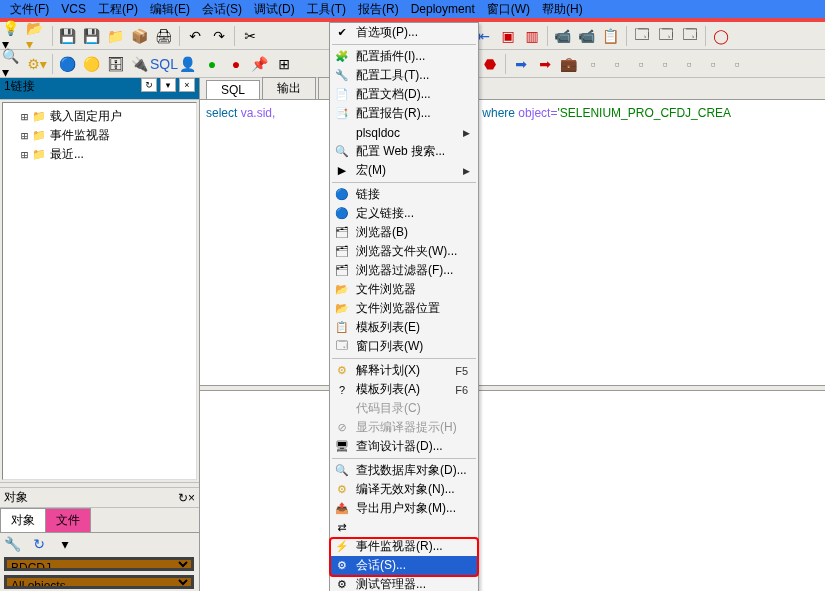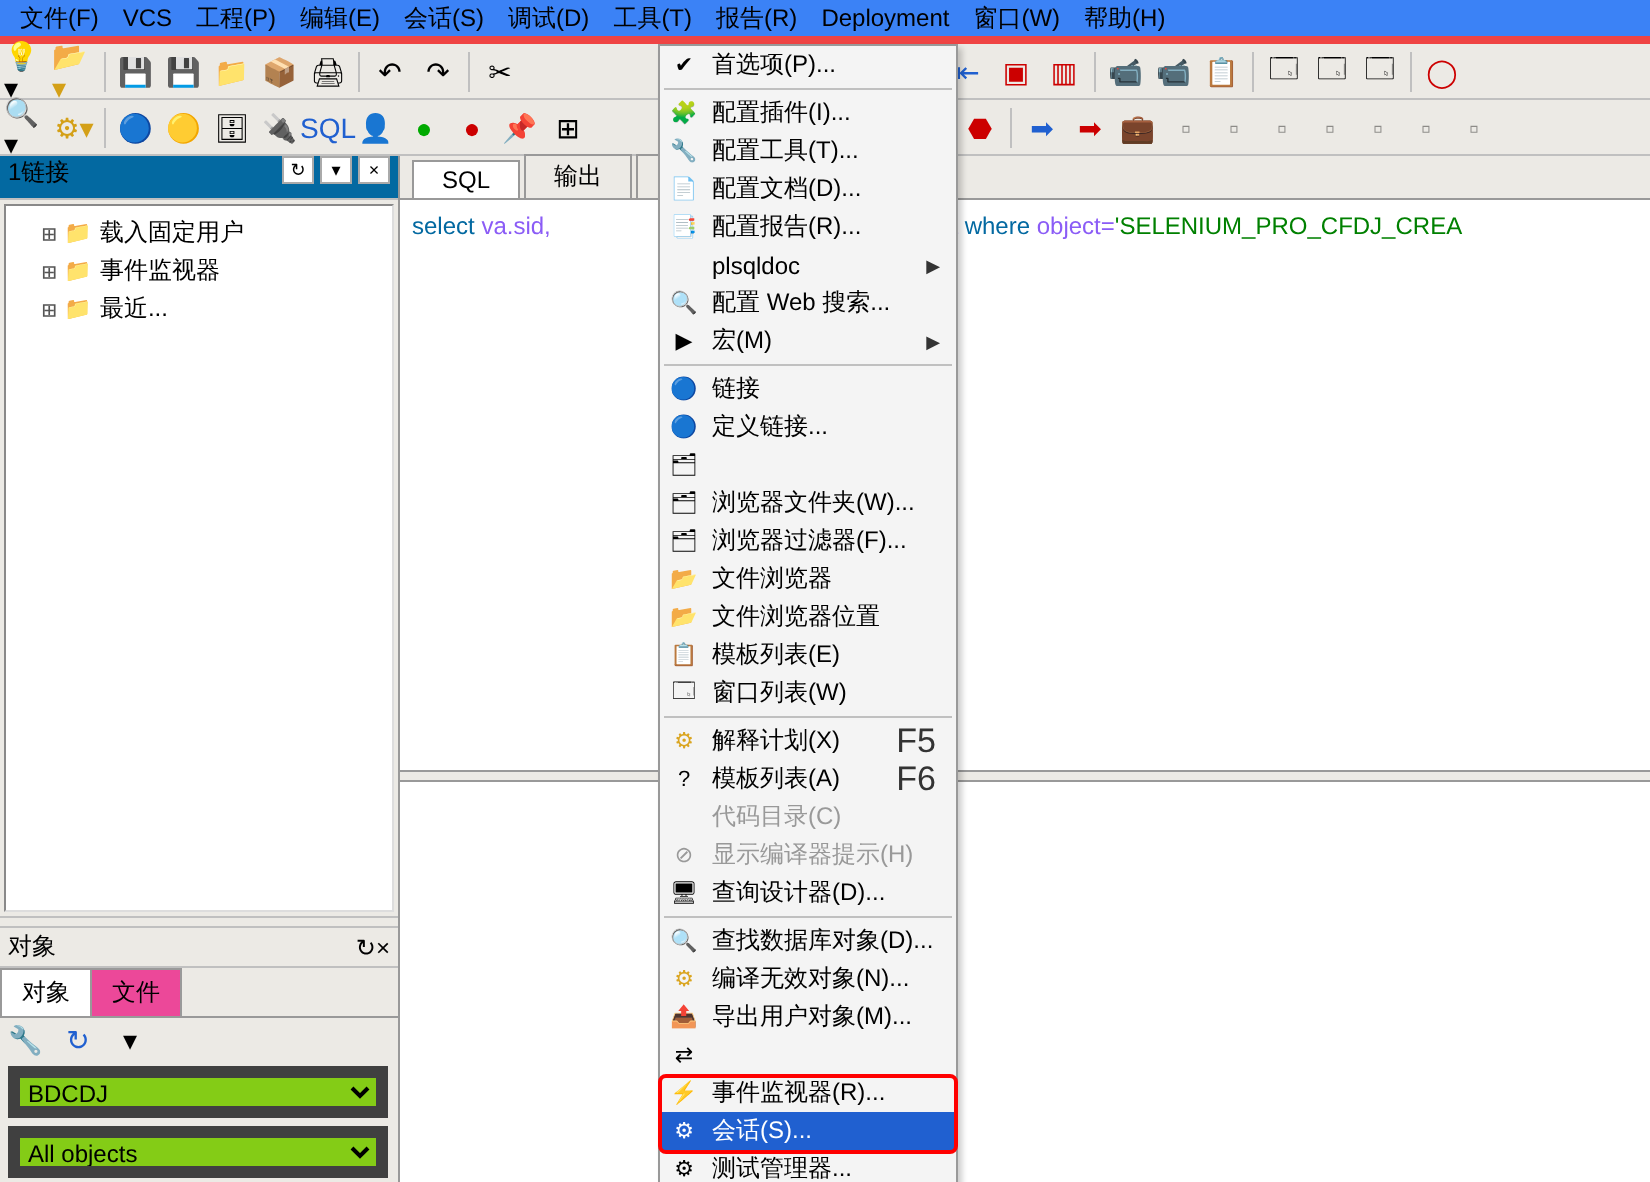--- a/index.html
+++ b/index.html
@@ -17,37 +17,37 @@
 .leftpane .tree{flex:1;background:#fff;border:1px inset #ddd;margin:2px;padding:4px;overflow:hidden}
 .tree-item{display:flex;align-items:center;gap:4px;padding:1px 0;padding-left:14px}
 .tree-item .toggle{color:#555;font-family:monospace}
 .tree-item .folder{color:#e6c200;font-size:11px}
 .leftpane .mid{height:6px;background:#eceae5;border-top:1px solid #c0c0c0;border-bottom:1px solid #c0c0c0}
 .objhdr{height:20px;padding:2px 4px;display:flex;justify-content:space-between;align-items:center;border-bottom:1px solid #c0c0c0}
 .tabs{display:flex;background:#eceae5;border-bottom:1px solid #999}
 .tab{padding:3px 10px;border:1px solid #999;border-bottom:none;background:#fff;margin-right:-1px;cursor:default}
 .tab.inactive{background:#ec4899}
 .objtools{height:22px;display:flex;gap:4px;padding:2px;align-items:center}
-select.objsel{width:190px;margin:2px 4px;height:26px;font-size:12px;background:#84cc16;border:6px solid #404040}
+select.objsel{width:190px;margin:2px 4px;height:14px;font-size:12px;background:#a16207;border:3px solid #404040}
 .rightpane{flex:1;display:flex;flex-direction:column;background:#fff}
 .rtabs{height:22px;background:#eceae5;display:flex;align-items:end;padding-left:6px;border-bottom:1px solid #999}
 .rtab{padding:2px 14px;border:1px solid #999;border-bottom:none;background:#fff;margin-right:2px;cursor:default}
 .rtab.inactive{background:#eceae5}
 .editor{flex:1;background:#fff;padding:6px;font-family:"Courier New",monospace;font-size:13px;position:relative}
 .sql-kw{color:#0369a1}
 .sql-str{color:#008000}
 .sql-id{color:#8b5cf6}
 .splitter{height:6px;background:#eceae5;border-top:1px solid #999;border-bottom:1px solid #999;cursor:ns-resize}
 .output{height:200px;background:#fff}
 
 .dropdown{position:absolute;left:329px;top:22px;width:150px;background:#f4f4f4;border:1px solid #999;z-index:100;box-shadow:2px 2px 3px rgba(0,0,0,0.2)}
 .menu-item{height:19px;display:flex;align-items:center;padding:0 4px;gap:6px;cursor:default;position:relative}
 .menu-item .ico{width:16px;height:16px;display:inline-flex;align-items:center;justify-content:center;font-size:11px}
 .menu-item .lbl{flex:1;white-space:nowrap}
-.menu-item .shortcut{color:#333;font-size:17px;padding-right:6px}
+.menu-item .shortcut{color:#333;font-size:11px;padding-right:6px}
 .menu-item.disabled{color:#999}
 .menu-item.selected{background:#2060d0;color:#fff}
 .menu-sep{height:1px;background:#c0c0c0;margin:2px 2px}
 .sub-arrow{font-size:9px;padding-right:4px;color:#333}
 .highlight-box{position:absolute;border:2px solid #ff0000;border-radius:4px;pointer-events:none;z-index:200}
 </style>
 </head>
 <body>
 
 <div class="menubar">
@@ -226,20 +226,21 @@
   <div class="menu-item">
       <span class="ico" style="color:#daa520">🔵</span>
       <span class="lbl">链接</span>
     </div>
   <div class="menu-item">
       <span class="ico" style="color:#daa520">🔵</span>
       <span class="lbl">定义链接...</span>
     </div>
   <div class="menu-item">
       <span class="ico">🗂</span>
+      <span class="lbl">浏览器(B)</span>
     </div>
   <div class="menu-item">
       <span class="ico">🗂</span>
       <span class="lbl">浏览器文件夹(W)...</span>
     </div>
   <div class="menu-item">
       <span class="ico">🗂</span>
       <span class="lbl">浏览器过滤器(F)...</span>
     </div>
   <div class="menu-item">

